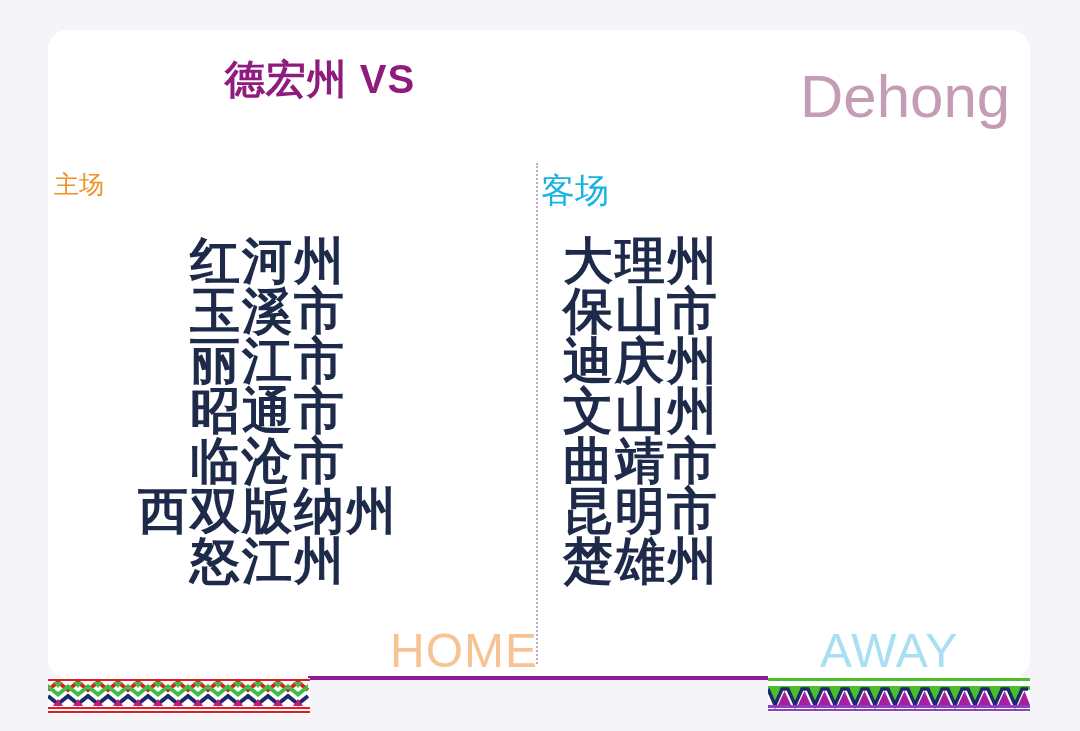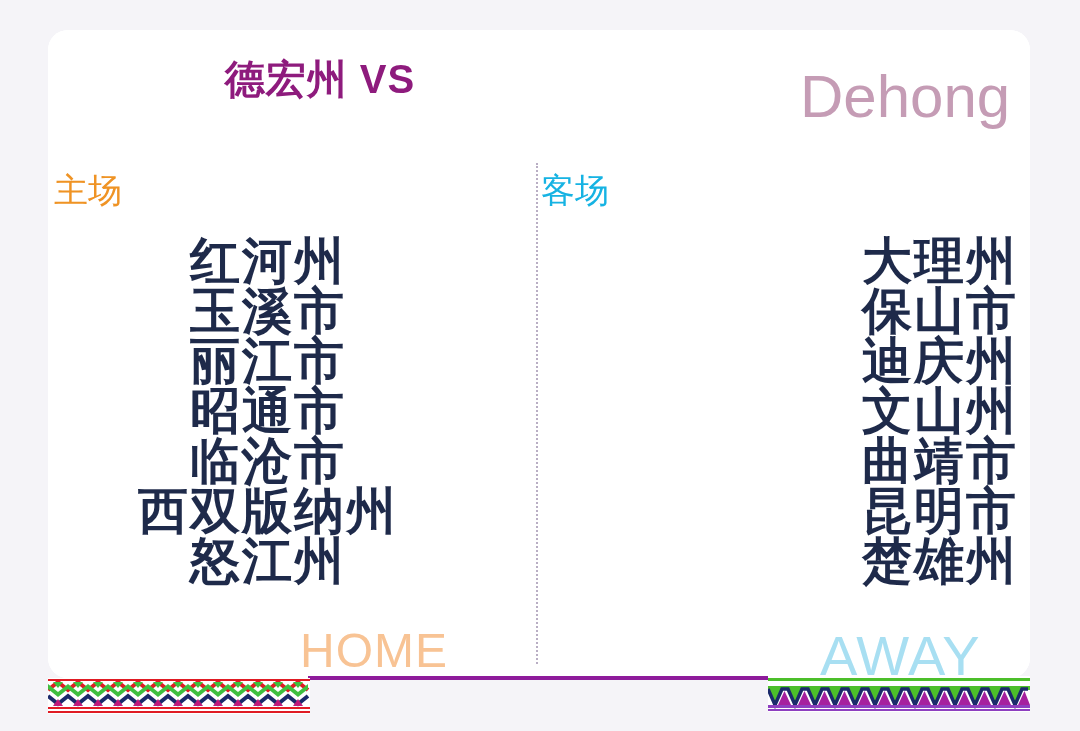--- a/index.html
+++ b/index.html
@@ -61,21 +61,21 @@
     letter-spacing: 0px;
     white-space: nowrap;
     z-index: 6;
   }
 
   
   #home-label {
     position: absolute;
     left: 54px;
     top: 168px;
-    font-size: 34px;
+    font-size: 25px;
     color: #ef9324;
     z-index: 4;
     white-space: nowrap;
   }
   #away-label {
     position: absolute;
     left: 541px;
     top: 168px;
     font-size: 34px;
     color: #16b3e3;
@@ -100,50 +100,51 @@
     position: absolute;
     top: 236px;
     z-index: 4;
   }
   #col-home {
     left: 0px;
     width: 536px;
     text-align: center;
   }
   #col-away {
-    left: 528px;
+    left: 563px;
     width: 490px;
-    text-align: right;
+    text-align: left;
   }
   .team {
     font-size: 50px;
     font-weight: bold;
     color: #1e2a4a;
     line-height: 50px;
     letter-spacing: 2px;
     white-space: nowrap;
   }
 
   
   #home-watermark {
     position: absolute;
     left: 300px;
     top: 623px;
     width: 238px;
+    text-align: right;
     font-size: 48px;
     color: #f8c394;
     letter-spacing: 1px;
     z-index: 4;
     white-space: nowrap;
   }
   #away-watermark {
     position: absolute;
     left: 820px;
     top: 623px;
-    font-size: 56px;
+    font-size: 48px;
     color: #a8dff2;
     letter-spacing: 1px;
     z-index: 6;
     white-space: nowrap;
   }
 
   
   #bottom-rule {
     position: absolute;
     left: 308px;

